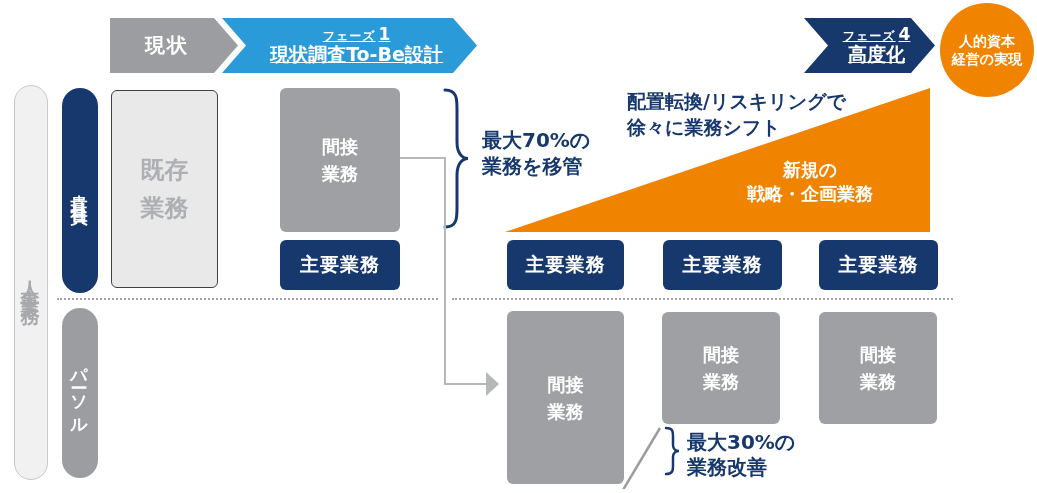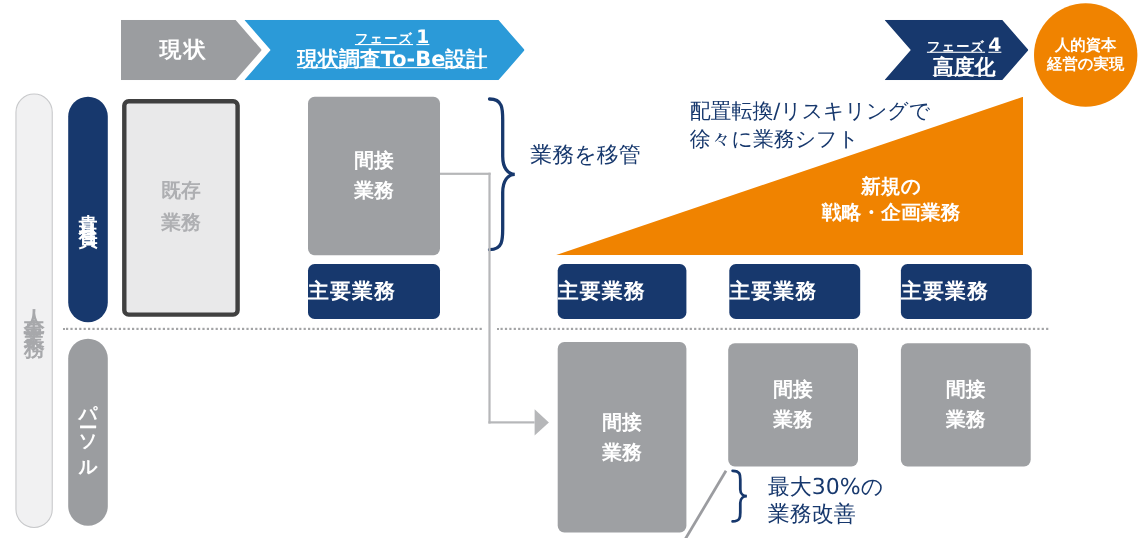--- a/index.html
+++ b/index.html
@@ -28,38 +28,38 @@
   .rail{position:absolute;display:flex;align-items:center;justify-content:center;
     writing-mode:vertical-rl;font-weight:bold;}
   .rail-outer{left:14px;top:85px;width:34px;height:395px;border-radius:17px;
     background:#f1f1f2;border:1px solid #c8c9cb;color:#a7a8ab;font-size:19px;letter-spacing:9px;}
   .rail-company{left:62px;top:88px;width:36px;height:205px;border-radius:18px;
     background:#17386d;color:#fff;font-size:17px;letter-spacing:5px;}
   .rail-vendor{left:62px;top:308px;width:36px;height:170px;border-radius:18px;
     background:#9b9da0;color:#fff;font-size:17px;letter-spacing:4px;}
 
   
-  .box{position:absolute;border-radius:6px;display:flex;align-items:center;
+  .box{position:absolute;border-radius:6px;display:flex;align-items:center;justify-content:center;
     font-weight:bold;text-align:center;}
-  .box-light{background:#e9e9ea;border:4px solid #404040;color:#aeafb2;font-size:18px;line-height:1.6;}
+  .box-light{background:#e9e9ea;border:1px solid #404040;color:#aeafb2;font-size:24px;line-height:1.6;}
   .box-gray{background:#9ea0a3;color:#fff;font-size:18px;line-height:1.5;}
   .box-navy{background:#17386d;color:#fff;font-size:19px;letter-spacing:1px;}
   .two-line{width:2.15em;margin:0 auto;}
 
   
   .triangle{position:absolute;left:505px;top:88px;width:425px;height:144px;background:#f08300;
     clip-path:polygon(0 100%,100% 0,100% 100%);}
   .triangle-text{position:absolute;left:190px;top:70px;width:230px;text-align:center;color:#fff;
     font-size:18px;font-weight:bold;line-height:1.35;}
 
   
-  .note{position:absolute;color:#17386d;font-weight:normal;}
+  .note{position:absolute;color:#17386d;font-weight:bold;}
   .note-70{left:482px;top:127px;font-size:20px;line-height:1.3;}
   .note-shift{left:627px;top:89px;font-size:19px;line-height:1.35;}
-  .note-30{left:687px;top:430px;font-size:20px;line-height:1.25;margin-left:11px;}
+  .note-30{left:687px;top:430px;font-size:20px;line-height:1.25;}
 
   
   .dotted{position:absolute;top:298px;height:0;border-top:2px dotted #a3a4a6;}
   .dot-a{left:57px;width:381px;}
   .dot-b{left:452px;width:501px;}
   .conn{position:absolute;background:#b6b7b9;}
   .conn-h1{left:400px;top:157px;width:46px;height:2px;}
   .conn-v{left:444px;top:157px;width:2px;height:228px;}
   .conn-h2{left:444px;top:383px;width:42px;height:2px;}
   .conn-arrow{position:absolute;left:486px;top:372px;width:0;height:0;
@@ -77,21 +77,21 @@
 
   <div class="chev chev-mid bg-blue" style="left:222px;width:255px;">
     <div class="inner">
       <div><span class="ph-word">フェーズ</span><span class="ph-num">1</span></div>
       <div class="ph-title">現状調査To-Be設計</div>
     </div>
   </div>
 
 
 
-  <div class="chev chev-mid bg-navy" style="left:804px;width:131px;align-items:flex-end;">
+  <div class="chev chev-mid bg-navy" style="left:804px;width:131px;">
     <div class="inner">
       <div><span class="ph-word">フェーズ</span><span class="ph-num">4</span></div>
       <div class="ph-title">高度化</div>
     </div>
   </div>
 
   <div class="goal-circle">
     <span>人的資本</span>
     <span>経営の実現</span>
   </div>
@@ -130,20 +130,21 @@
   <div class="triangle"></div>
   <div class="triangle-text" style="left:695px;top:158px;position:absolute;">
     <div>新規の</div>
     <div>戦略・企画業務</div>
   </div>
 
   <svg class="svg-abs" style="left:441px;top:86px;" width="30" height="145" viewBox="0 0 30 145">
     <path d="M4,4 C16,4 16,13 16,23 L16,56 C16,67 21,72.5 27,72.5 C21,72.5 16,78 16,89 L16,122 C16,132 16,141 4,141" fill="none" stroke="#17386d" stroke-width="3" stroke-linecap="round"></path>
   </svg>
   <div class="note note-70">
+    <div>最大70%の</div>
     <div>業務を移管</div>
   </div>
 
   <div class="note note-shift">
     <div>配置転換/リスキリングで</div>
     <div>徐々に業務シフト</div>
   </div>
 
   <div class="dotted dot-a"></div>
   <div class="dotted dot-b"></div>

